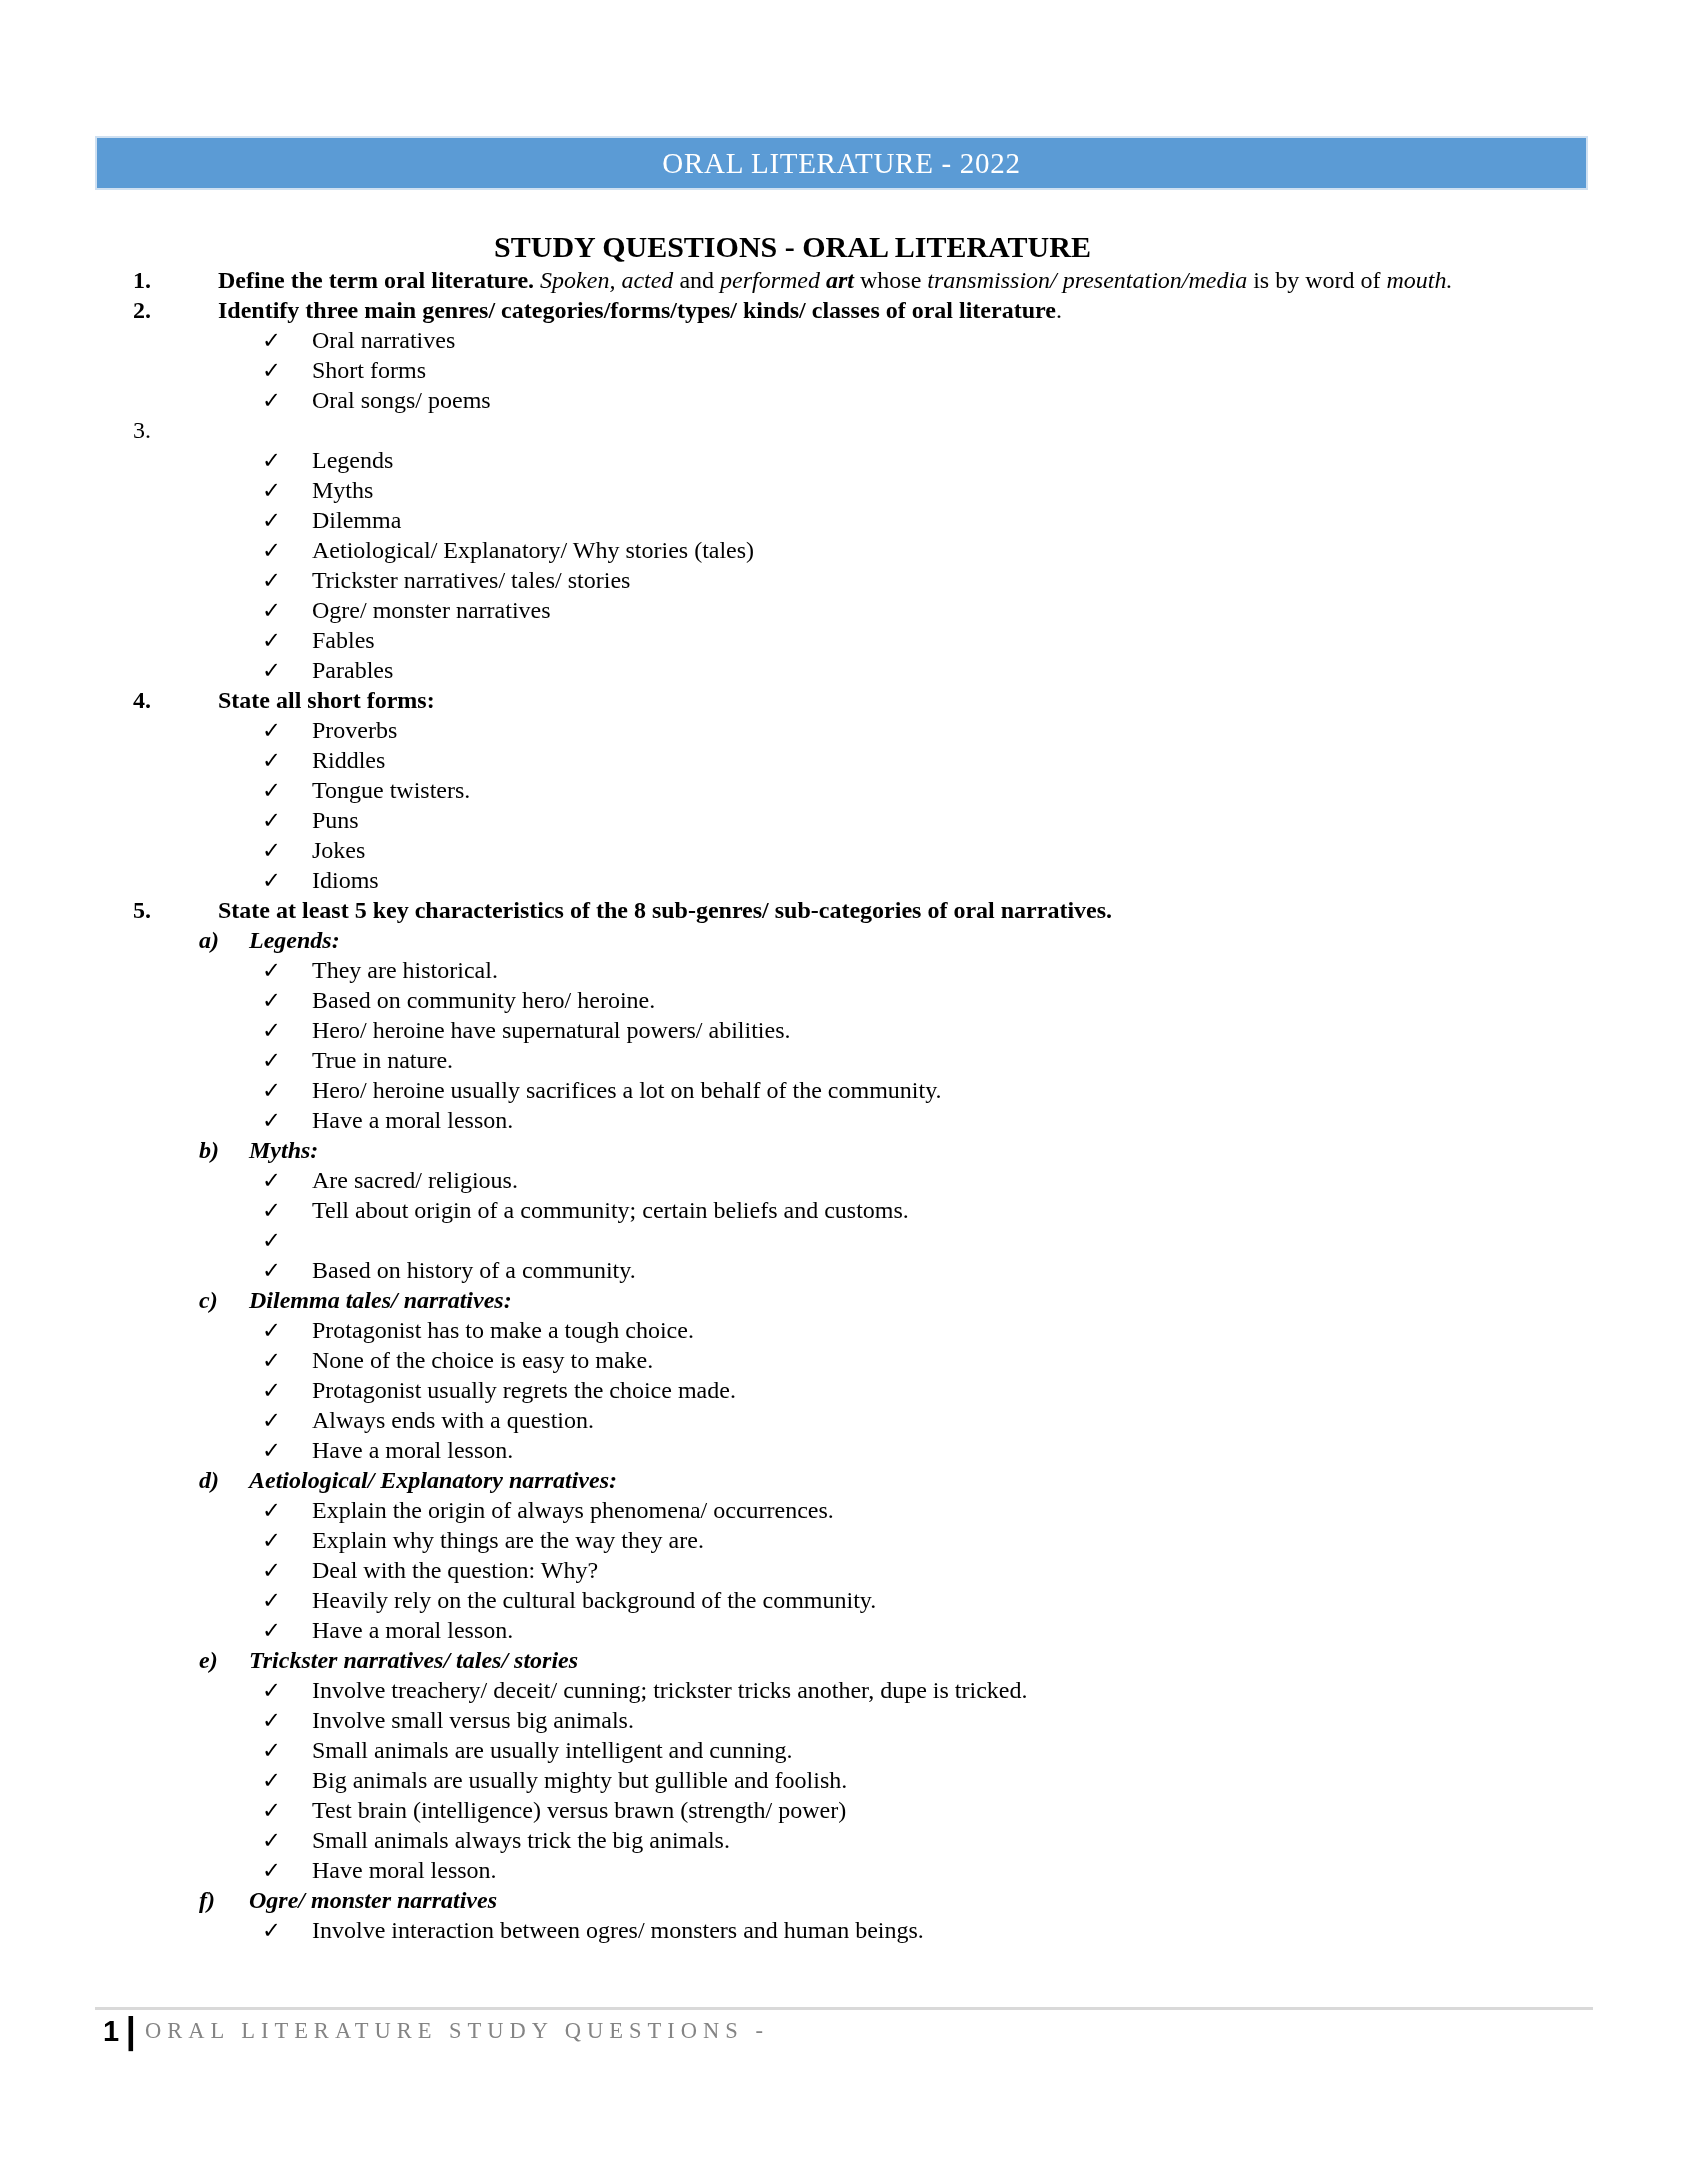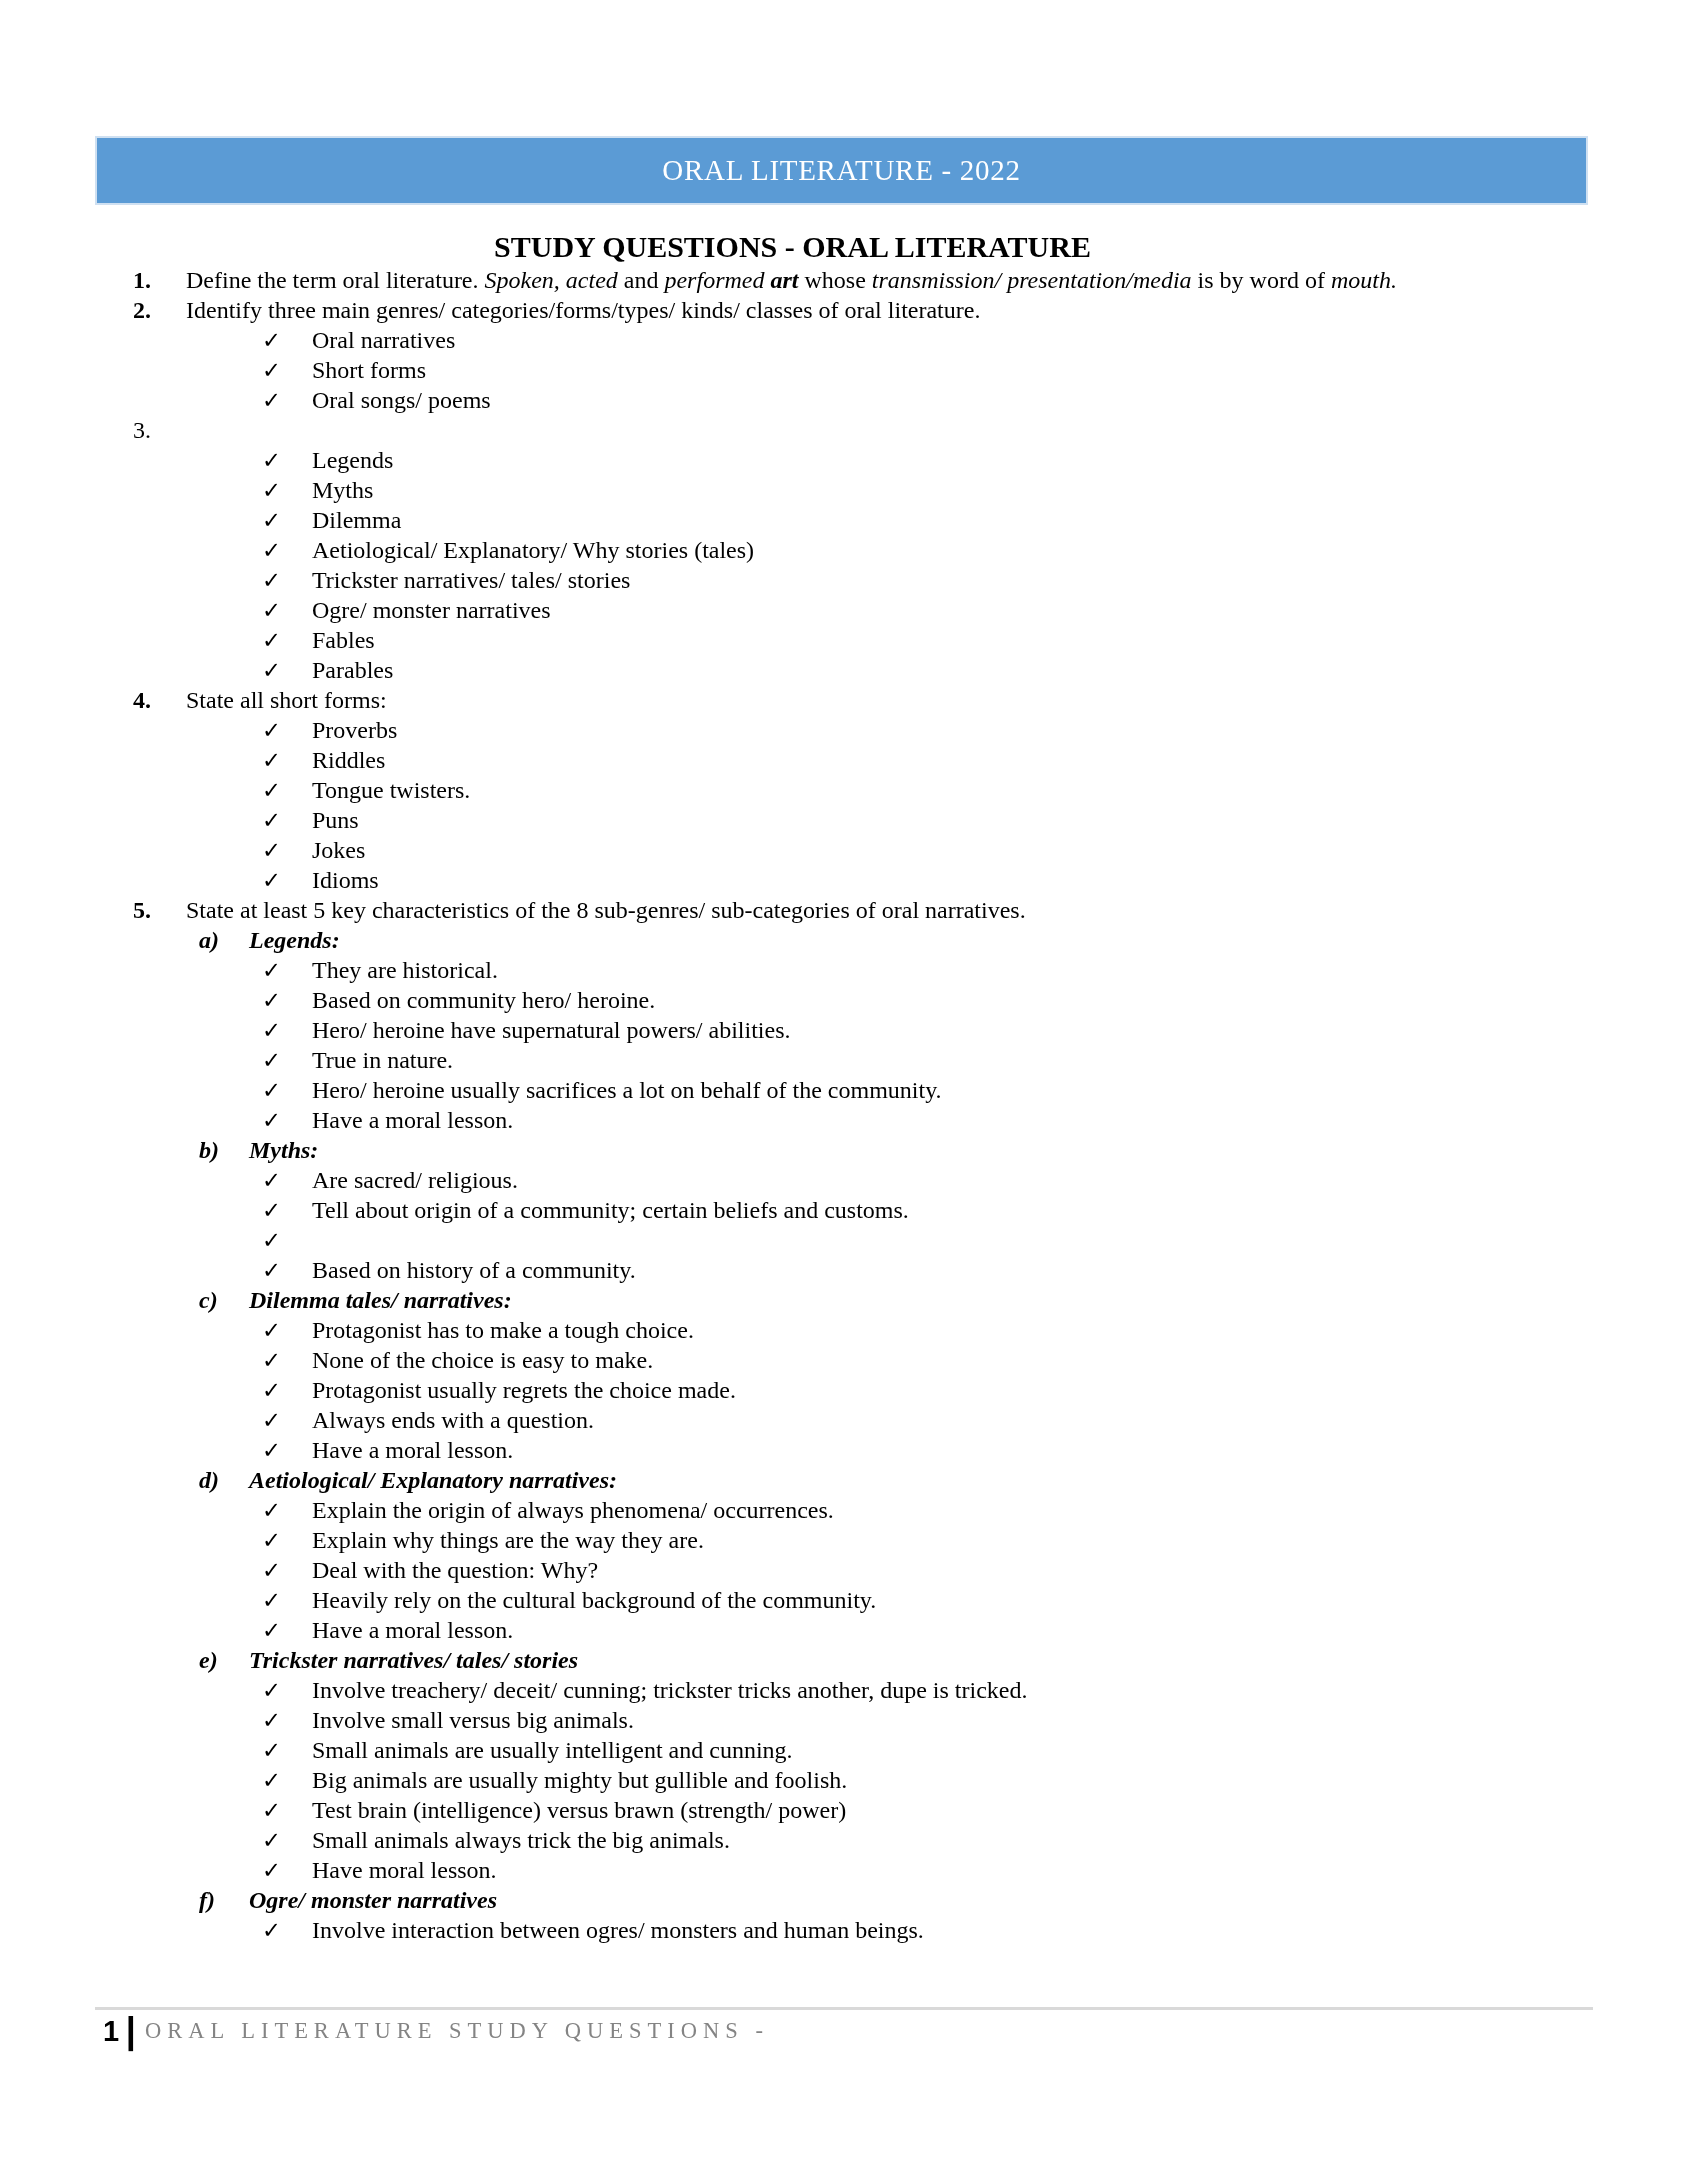--- a/index.html
+++ b/index.html
@@ -6,39 +6,39 @@
   .page{
     position:relative;
     width:1687px;height:2183px;
     background:#ffffff;
     font-family:"Liberation Serif", serif;
     font-size:24px;color:#000;
     overflow:hidden;
   }
   
   .banner{
-    position:absolute;left:95px;top:136px;width:1493px;height:69px;
+    position:absolute;left:95px;top:136px;width:1493px;height:54px;
     background:#5b9bd5;
     border:2px solid #cfe0f1;box-sizing:border-box;
     display:flex;align-items:center;justify-content:center;
   }
   .banner span{color:#ffffff;font-size:29px;letter-spacing:0.7px;}
   
   .doc-title{
     position:absolute;top:230px;left:0;width:1585px;
     text-align:center;font-weight:bold;font-size:30px;
   }
   
   .content{
     position:absolute;left:95px;top:265px;width:1522px;
   }
   .row{min-height:30px;line-height:30px;display:flex;align-items:baseline;}
   .q-num{display:inline-block;width:53px;padding-left:38px;flex:0 0 auto;}
   .q-num.bold{font-weight:bold;}
-  .q-prompt{font-weight:normal;}
+  .q-prompt{font-weight:bold;margin-left:32px;}
   .sub-letter{display:inline-block;width:50px;padding-left:104px;flex:0 0 auto;
               font-weight:bold;font-style:italic;}
   .sub-title{font-weight:bold;font-style:italic;}
   .check-icon{display:inline-block;width:50px;padding-left:167px;flex:0 0 auto;
               font-family:"DejaVu Sans", sans-serif;font-size:22.5px;}
   .seg-it{font-style:italic;}
   .seg-bi{font-style:italic;font-weight:bold;}
   
   .footer-rule{
     position:absolute;left:95px;top:2007px;width:1498px;height:2.6px;background:#d9d9d9;

